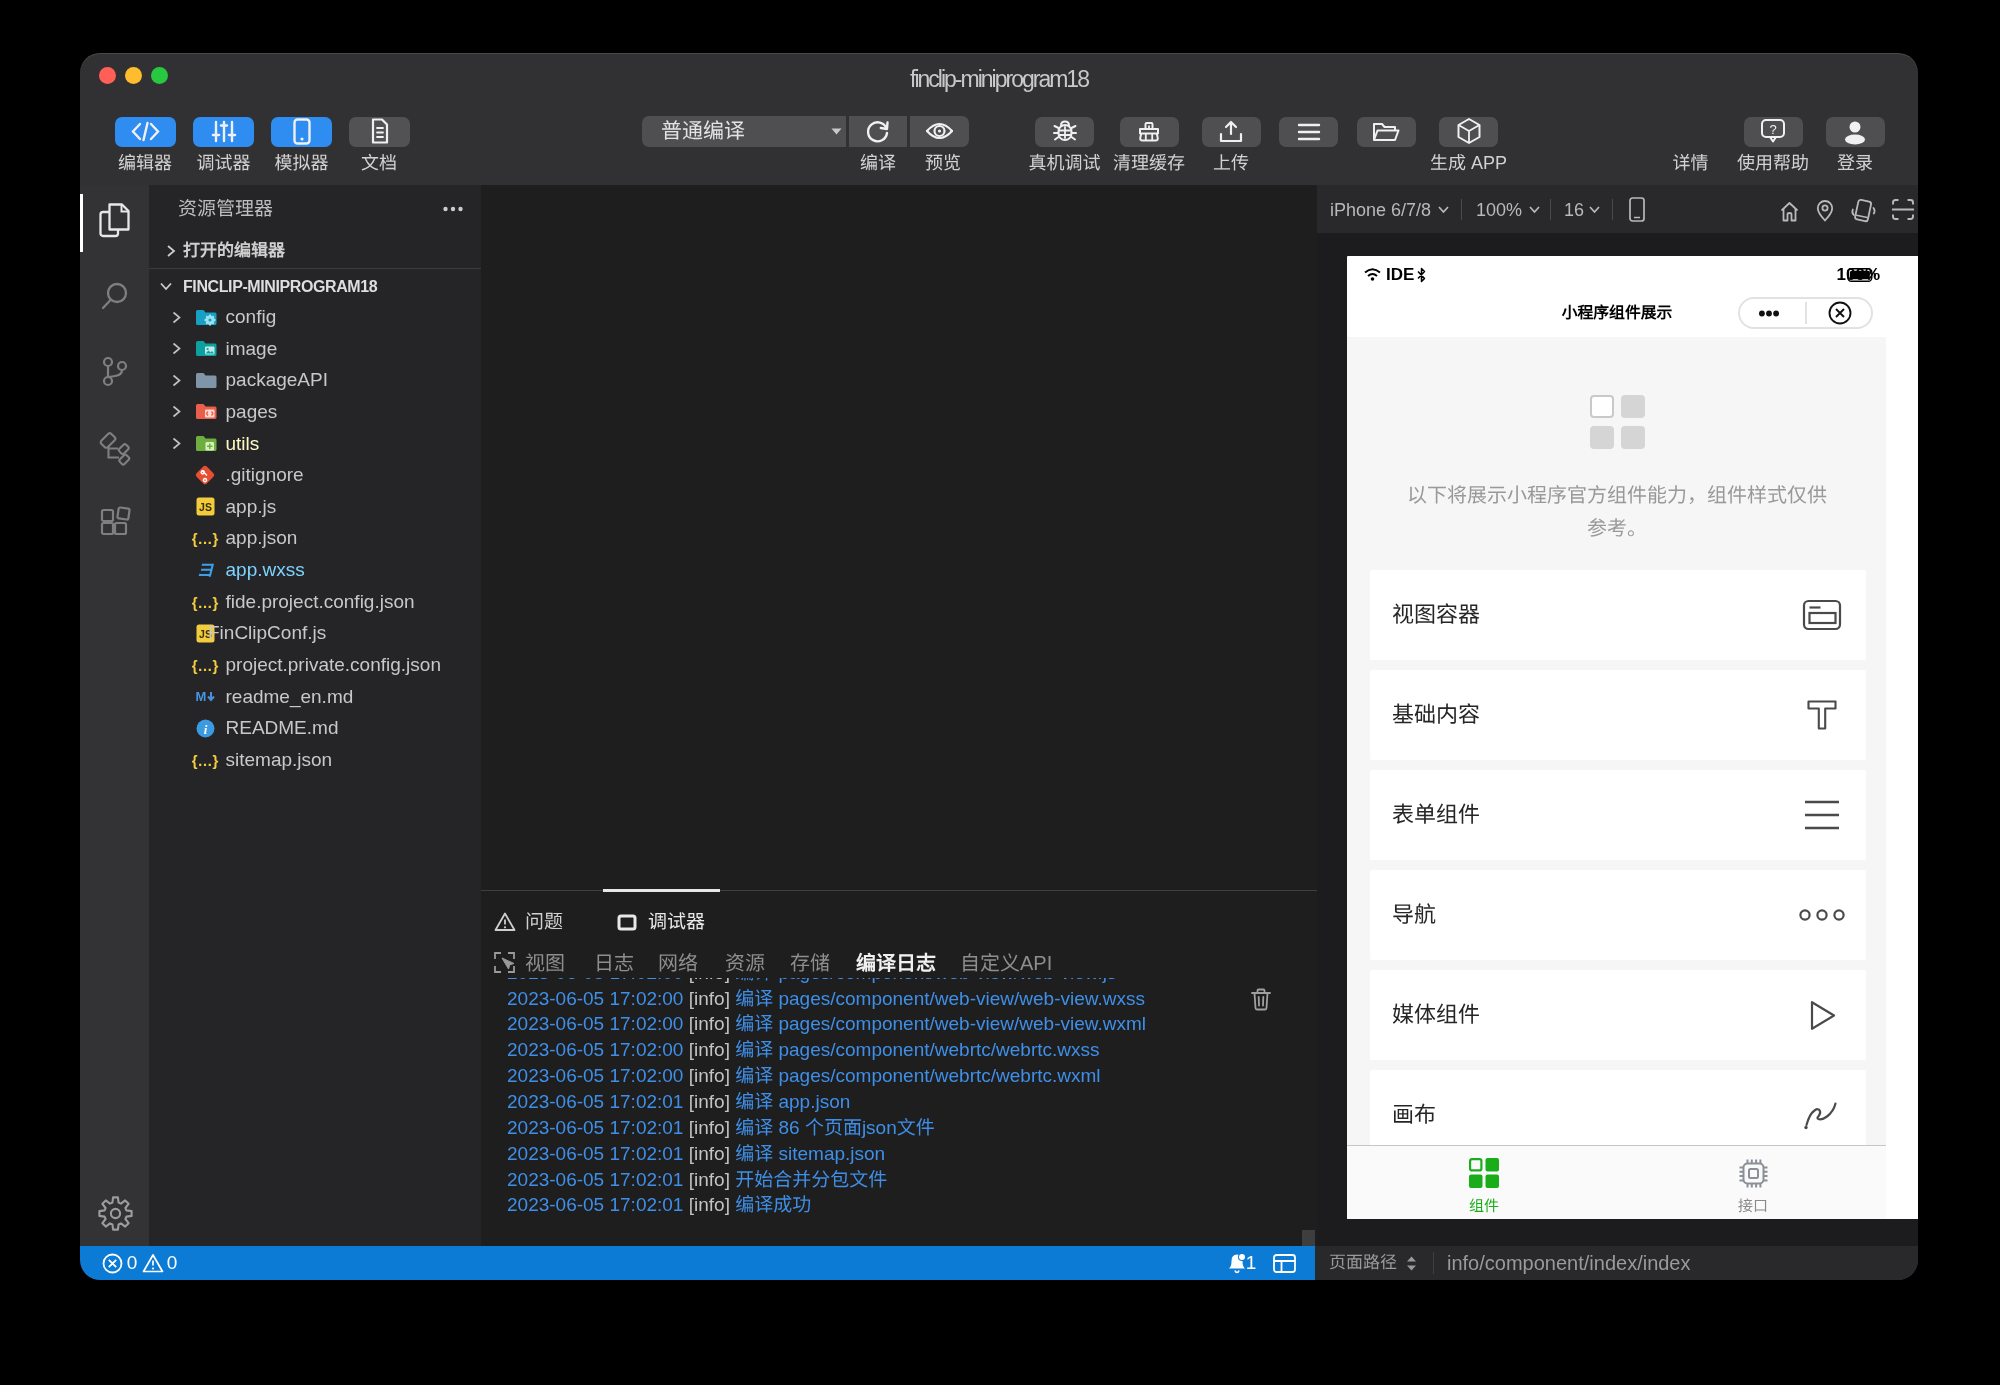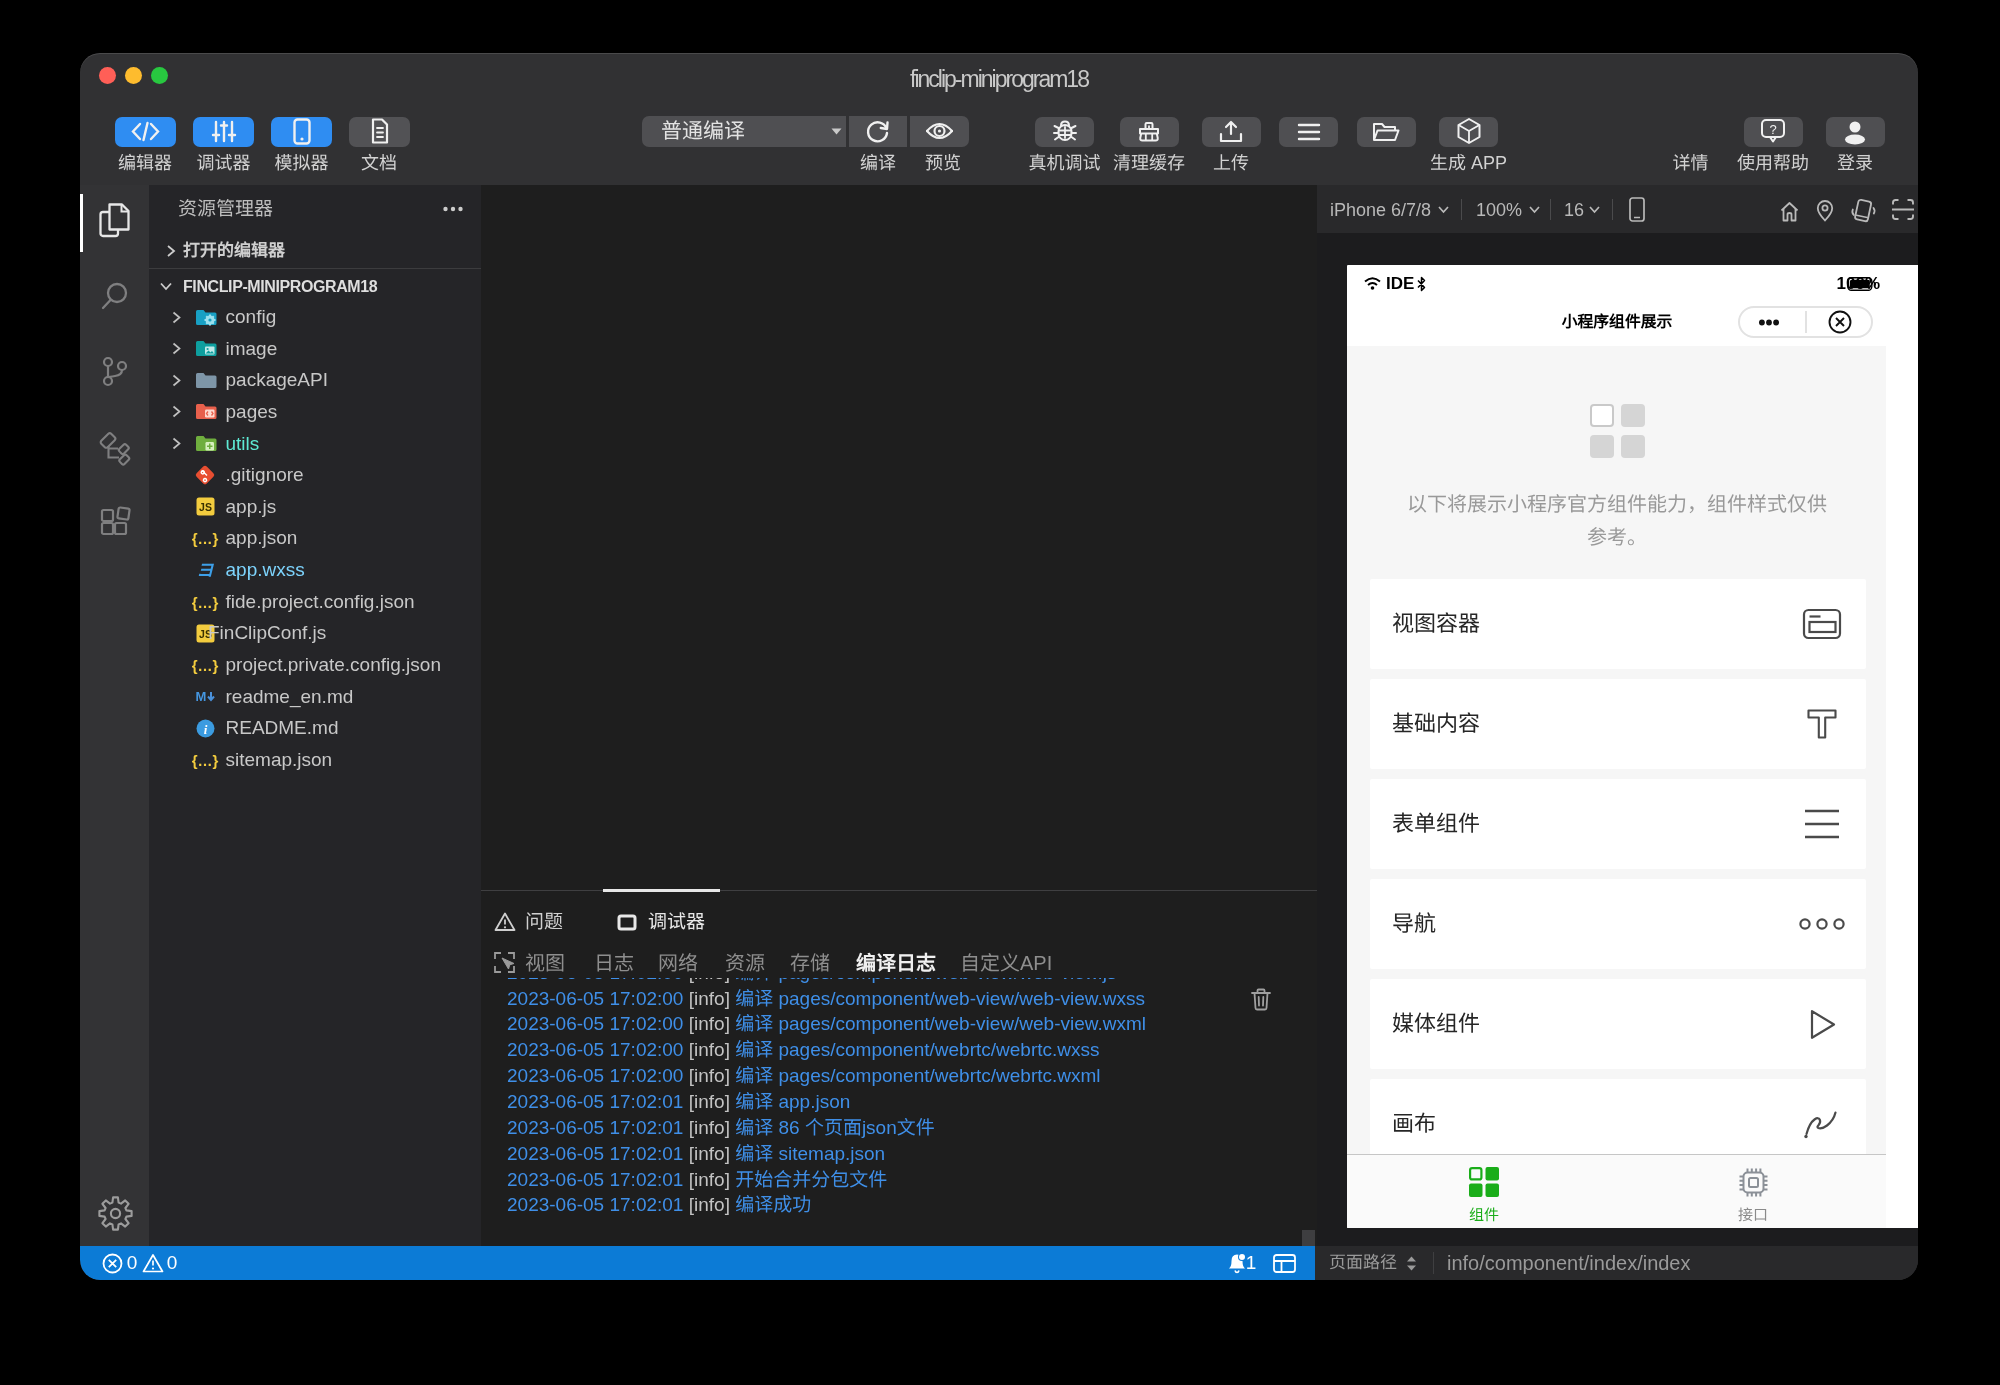--- a/index.html
+++ b/index.html
@@ -227,21 +227,21 @@
     </svg>
 <div style="position:absolute;top:339.92px;height:38px;line-height:38px;font-size:19px;color:#c8c8c8;font-weight:400;white-space:nowrap;left:145.5px;">pages</div>
 <svg style="left:91px;top:384.06px" width="11" height="13" viewBox="0 0 11 13">
       <path d="M2.5 1.5 L8.5 6.5 L2.5 11.5" stroke="#c0c0c0" stroke-width="1.7" fill="none"></path>
     </svg>
 <svg style="left:114.5px;top:380.06px" width="22.5" height="19" viewBox="0 0 22.5 19">
       <path d="M1 4.5 Q1 3 2.5 3 H8.5 L10.5 5.5 H20 Q21.5 5.5 21.5 7 V16.5 Q21.5 18 20 18 H2.5 Q1 18 1 16.5 Z" fill="#6fae3e"></path>
       <rect x="10.5" y="9" width="8.5" height="8.5" rx="1.2" fill="#d8f0c0"></rect>
       <path d="M14.75 10.5 V16 M12 13.25 H17.5" stroke="#6fae3e" stroke-width="1.5"></path>
     </svg>
-<div style="position:absolute;top:371.56px;height:38px;line-height:38px;font-size:19px;color:#5eead4;font-weight:400;white-space:nowrap;left:145.5px;">utils</div>
+<div style="position:absolute;top:371.56px;height:38px;line-height:38px;font-size:19px;color:#fef9c3;font-weight:400;white-space:nowrap;left:145.5px;">utils</div>
 <svg style="left:115px;top:412.2px" width="20" height="20" viewBox="0 0 20 20">
       <rect x="2.8" y="2.8" width="14.4" height="14.4" rx="2.5" transform="rotate(45 10 10)" fill="#e84e31"></rect>
       <path d="M7.5 6 L12 10.5 M10 13.5 a1.6 1.6 0 1 0 0.01 0 M7.8 5.8 a1.6 1.6 0 1 0 0.01 0" stroke="#fff" stroke-width="1.4" fill="none"></path>
     </svg>
 <div style="position:absolute;top:403.2px;height:38px;line-height:38px;font-size:19px;color:#c8c8c8;font-weight:400;white-space:nowrap;left:145.5px;">.gitignore</div>
 <svg style="left:116px;top:444.34000000000003px" width="19" height="19" viewBox="0 0 19 19">
       <rect x="0.5" y="0.5" width="18" height="18" rx="2.5" fill="#f3cc3e"></rect>
       <text x="9.5" y="14" font-size="10.5" font-weight="bold" fill="#3a3000" text-anchor="middle" font-family="Liberation Sans">JS</text>
     </svg>
 <div style="position:absolute;top:434.84000000000003px;height:38px;line-height:38px;font-size:19px;color:#c8c8c8;font-weight:400;white-space:nowrap;left:145.5px;">app.js</div>
@@ -396,21 +396,21 @@
         <path d="M22.5 9 Q24.5 11.5 22.8 14.5"></path>
         <path d="M1.8 10.5 Q0.5 13.5 2.8 16"></path>
       </g>
     </svg>
 <svg style="left:1812px;top:146px" width="22" height="21" viewBox="0 0 22 21">
       <g stroke="#b9b9b9" stroke-width="1.9" fill="none">
         <path d="M1 5.5 V3.5 Q1 1 3.5 1 H6.5 M15.5 1 H18.5 Q21 1 21 3.5 V5.5 M21 15.5 V17.5 Q21 20 18.5 20 H15.5 M6.5 20 H3.5 Q1 20 1 17.5 V15.5"></path>
         <path d="M0 10.5 H22"></path>
       </g>
     </svg>
-<div class="abs" style="left:1267px;top:212px;width:582px;height:963px;background:#ffffff;border-radius:1px;overflow:hidden;">
+<div class="abs" style="left:1267px;top:203px;width:582px;height:963px;background:#ffffff;border-radius:1px;overflow:hidden;">
 <svg style="position:absolute;left:17px;top:12px;overflow:visible" width="17" height="13" viewBox="0 0 17 13">
         <path d="M1 4.5 Q8.5 -2 16 4.5 M4 8 Q8.5 4 13 8" stroke="#000" stroke-width="1.9" fill="none"></path>
         <circle cx="8.5" cy="11" r="1.8" fill="#000"></circle>
       </svg>
 <div style="position:absolute;top:2px;height:34px;line-height:34px;font-size:17px;color:#000;font-weight:700;white-space:nowrap;left:39px;">IDE</div>
 <svg style="position:absolute;left:70px;top:11px;overflow:visible" width="9" height="16" viewBox="0 0 9 16">
         <path d="M1 4.5 L7.5 11.5 L4.5 14.5 V1.5 L7.5 4.5 L1 11.5" stroke="#000" stroke-width="1.5" fill="none" stroke-linejoin="round"></path>
       </svg>
 <div style="position:absolute;top:2px;height:34px;line-height:34px;font-size:17px;color:#000;font-weight:600;white-space:nowrap;right:49px;text-align:right;">100%</div>
 <svg style="position:absolute;left:500px;top:12px;overflow:visible" width="30" height="14" viewBox="0 0 30 14">

